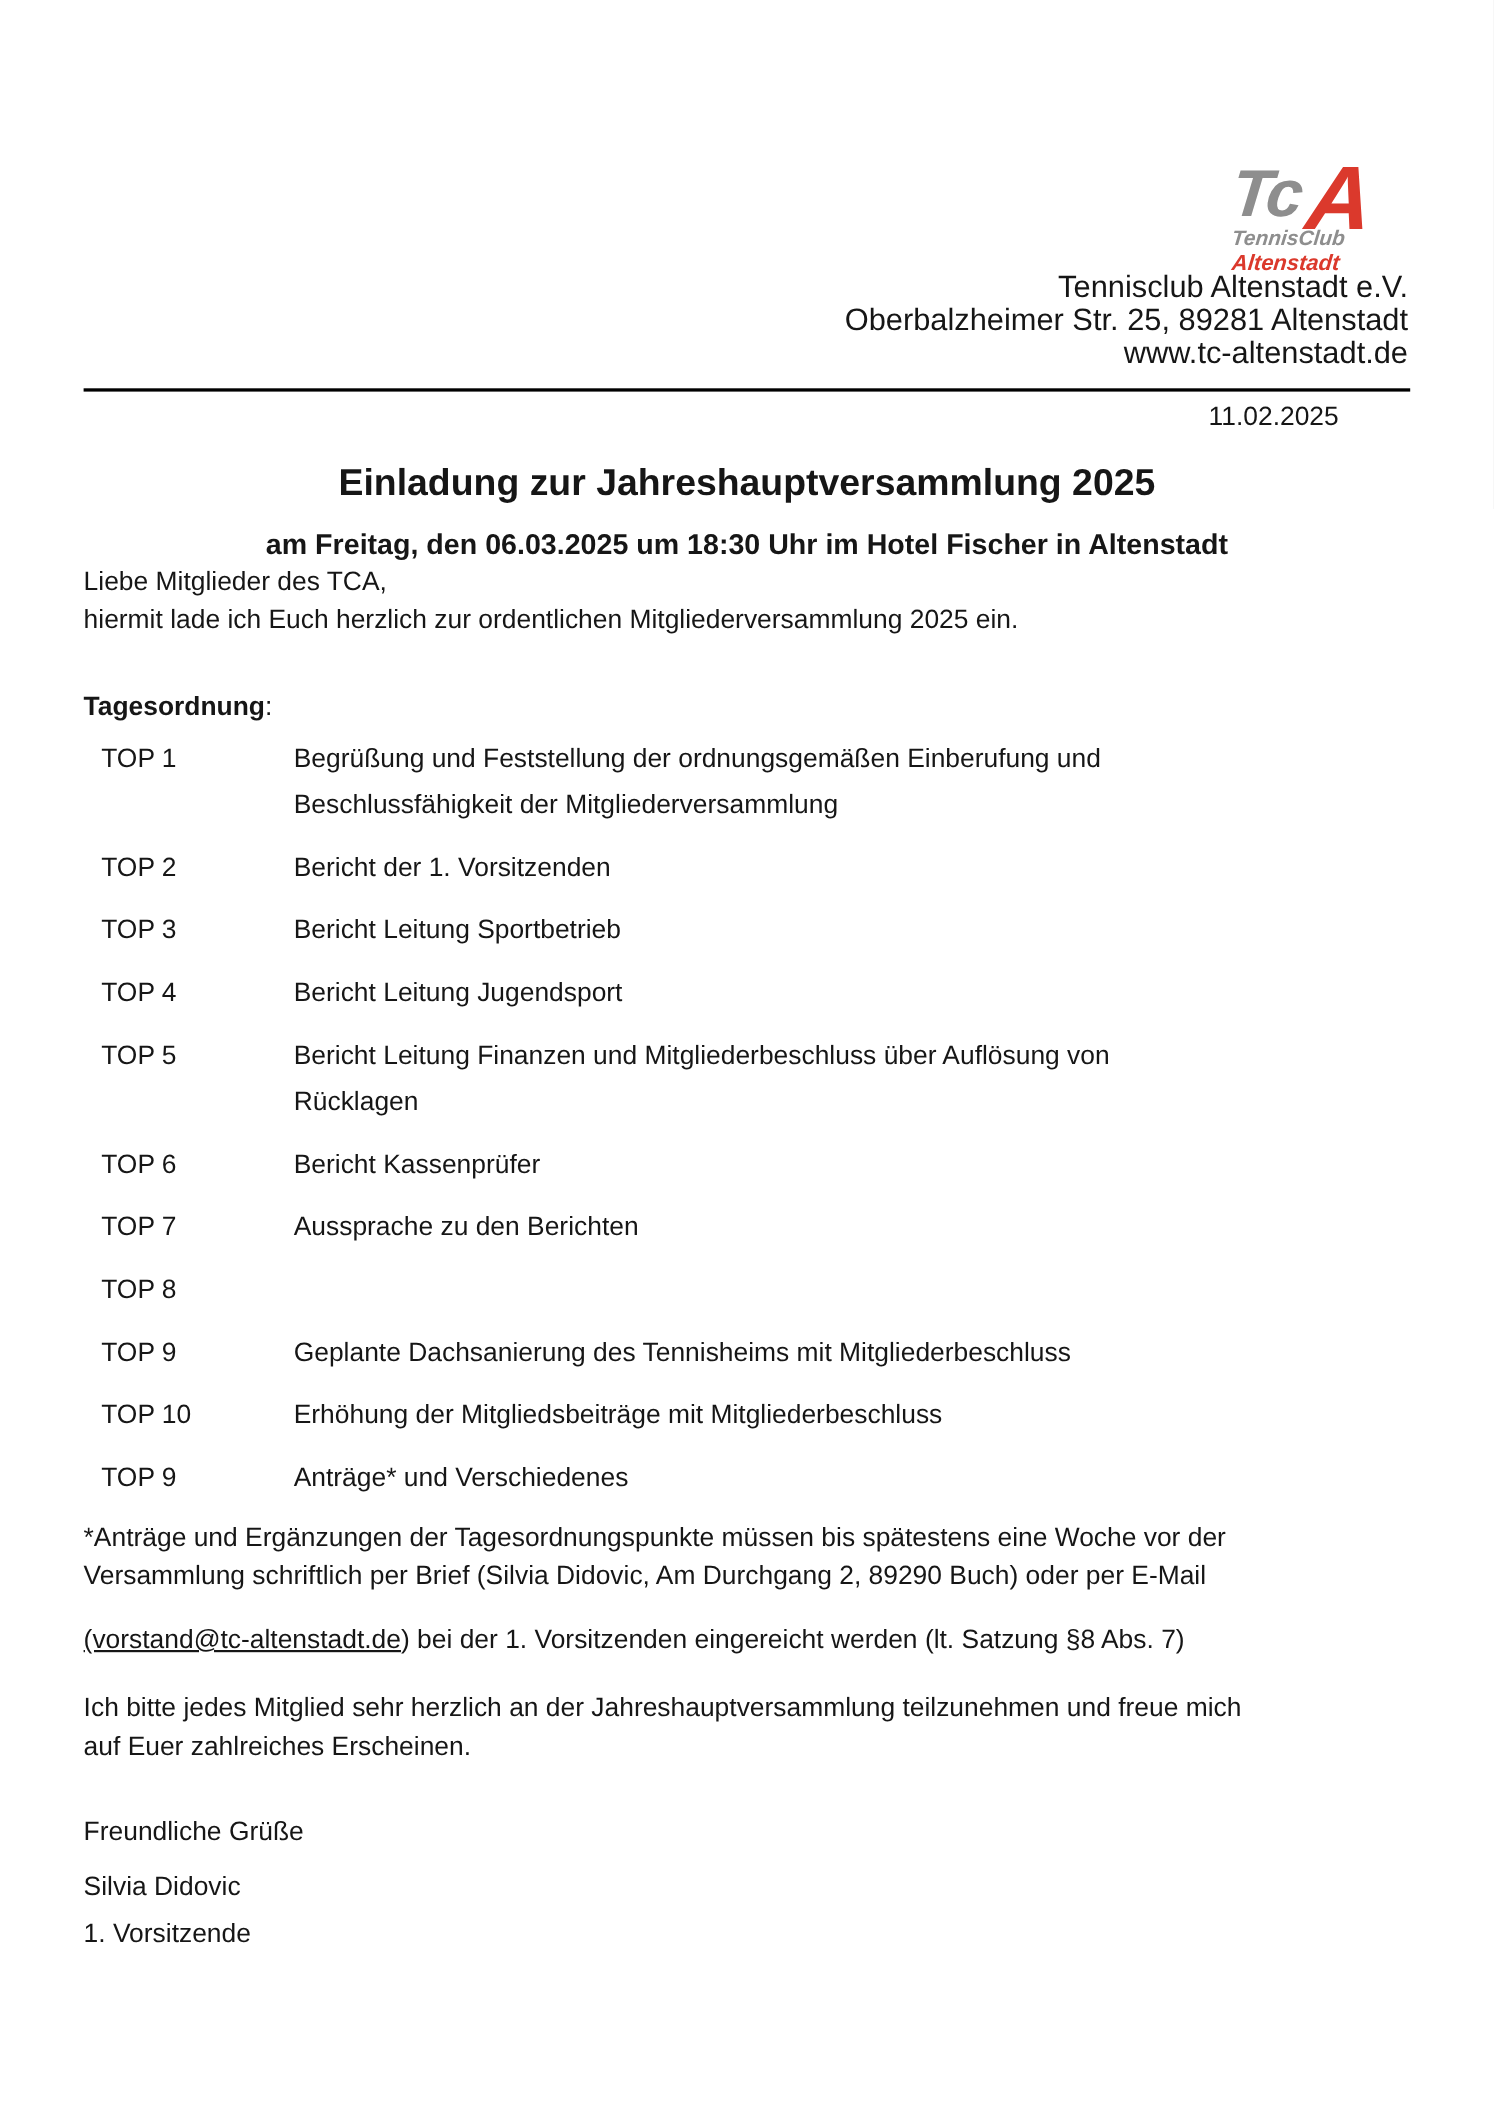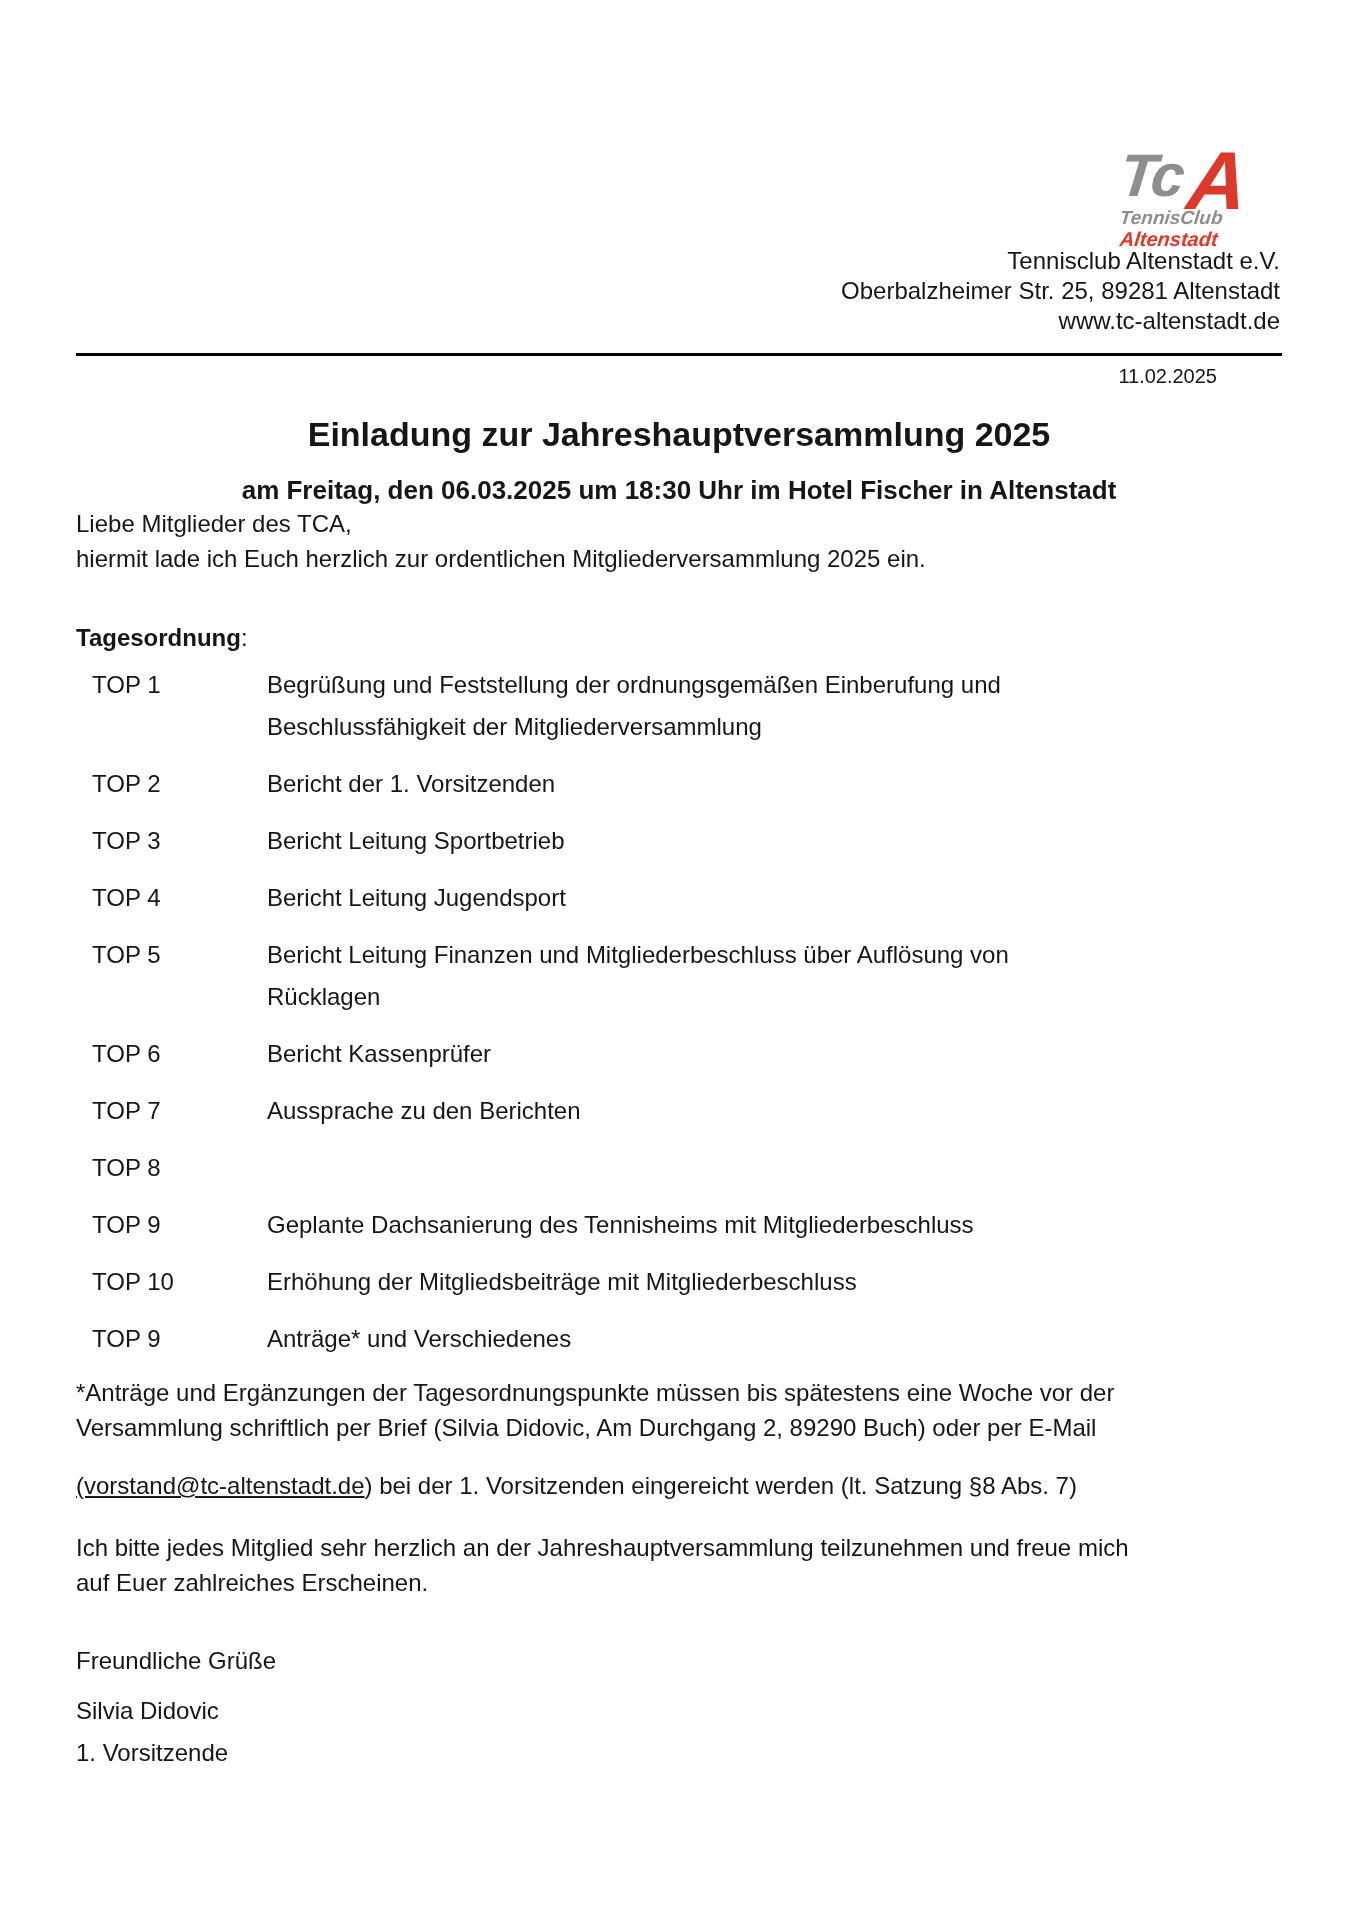--- a/index.html
+++ b/index.html
@@ -20,24 +20,24 @@
     font-style:italic; font-weight:bold; line-height:1;
     text-align:left; width:172px;
   }
   .logo-top { display:flex; align-items:flex-start; }
   .logo-tc { font-size:60px; letter-spacing:-3px; transform:skewX(-6deg); }
   .logo-a  { font-size:82px; margin-left:6px; margin-top:-6px; transform:skewX(-6deg); }
   .logo-line1 { font-size:19px; letter-spacing:0px; margin-top:-14px; transform:skewX(-6deg); }
   .logo-line2 { font-size:20px; margin-top:2px; transform:skewX(-6deg); }
 
   
-  .address { padding-top:246px; text-align:right; font-size:24px; line-height:30px; padding-right:2px; }
+  .address { padding-top:246px; text-align:right; font-size:28px; line-height:30px; padding-right:2px; }
   .address div { white-space:nowrap; }
   .rule { border:none; border-top:3px solid #000; margin:17px 0 0 0; }
-  .date-line { text-align:right; padding-right:65px; font-size:20px; margin-top:9px; }
+  .date-line { text-align:right; padding-right:65px; font-size:24px; margin-top:9px; }
 
   .title    { text-align:center; font-weight:bold; font-size:34px; margin-top:27px; }
   .subtitle { text-align:center; font-weight:bold; font-size:26px; margin-top:21px; }
 
   
   .salutation { margin-top:67px; font-size:24px; }
   .intro      { margin-top:23px; font-size:24px; }
 
   .agenda-heading { margin-top:48px; font-size:24px; }
   .agenda-heading .hd-bold { font-weight:bold; }

